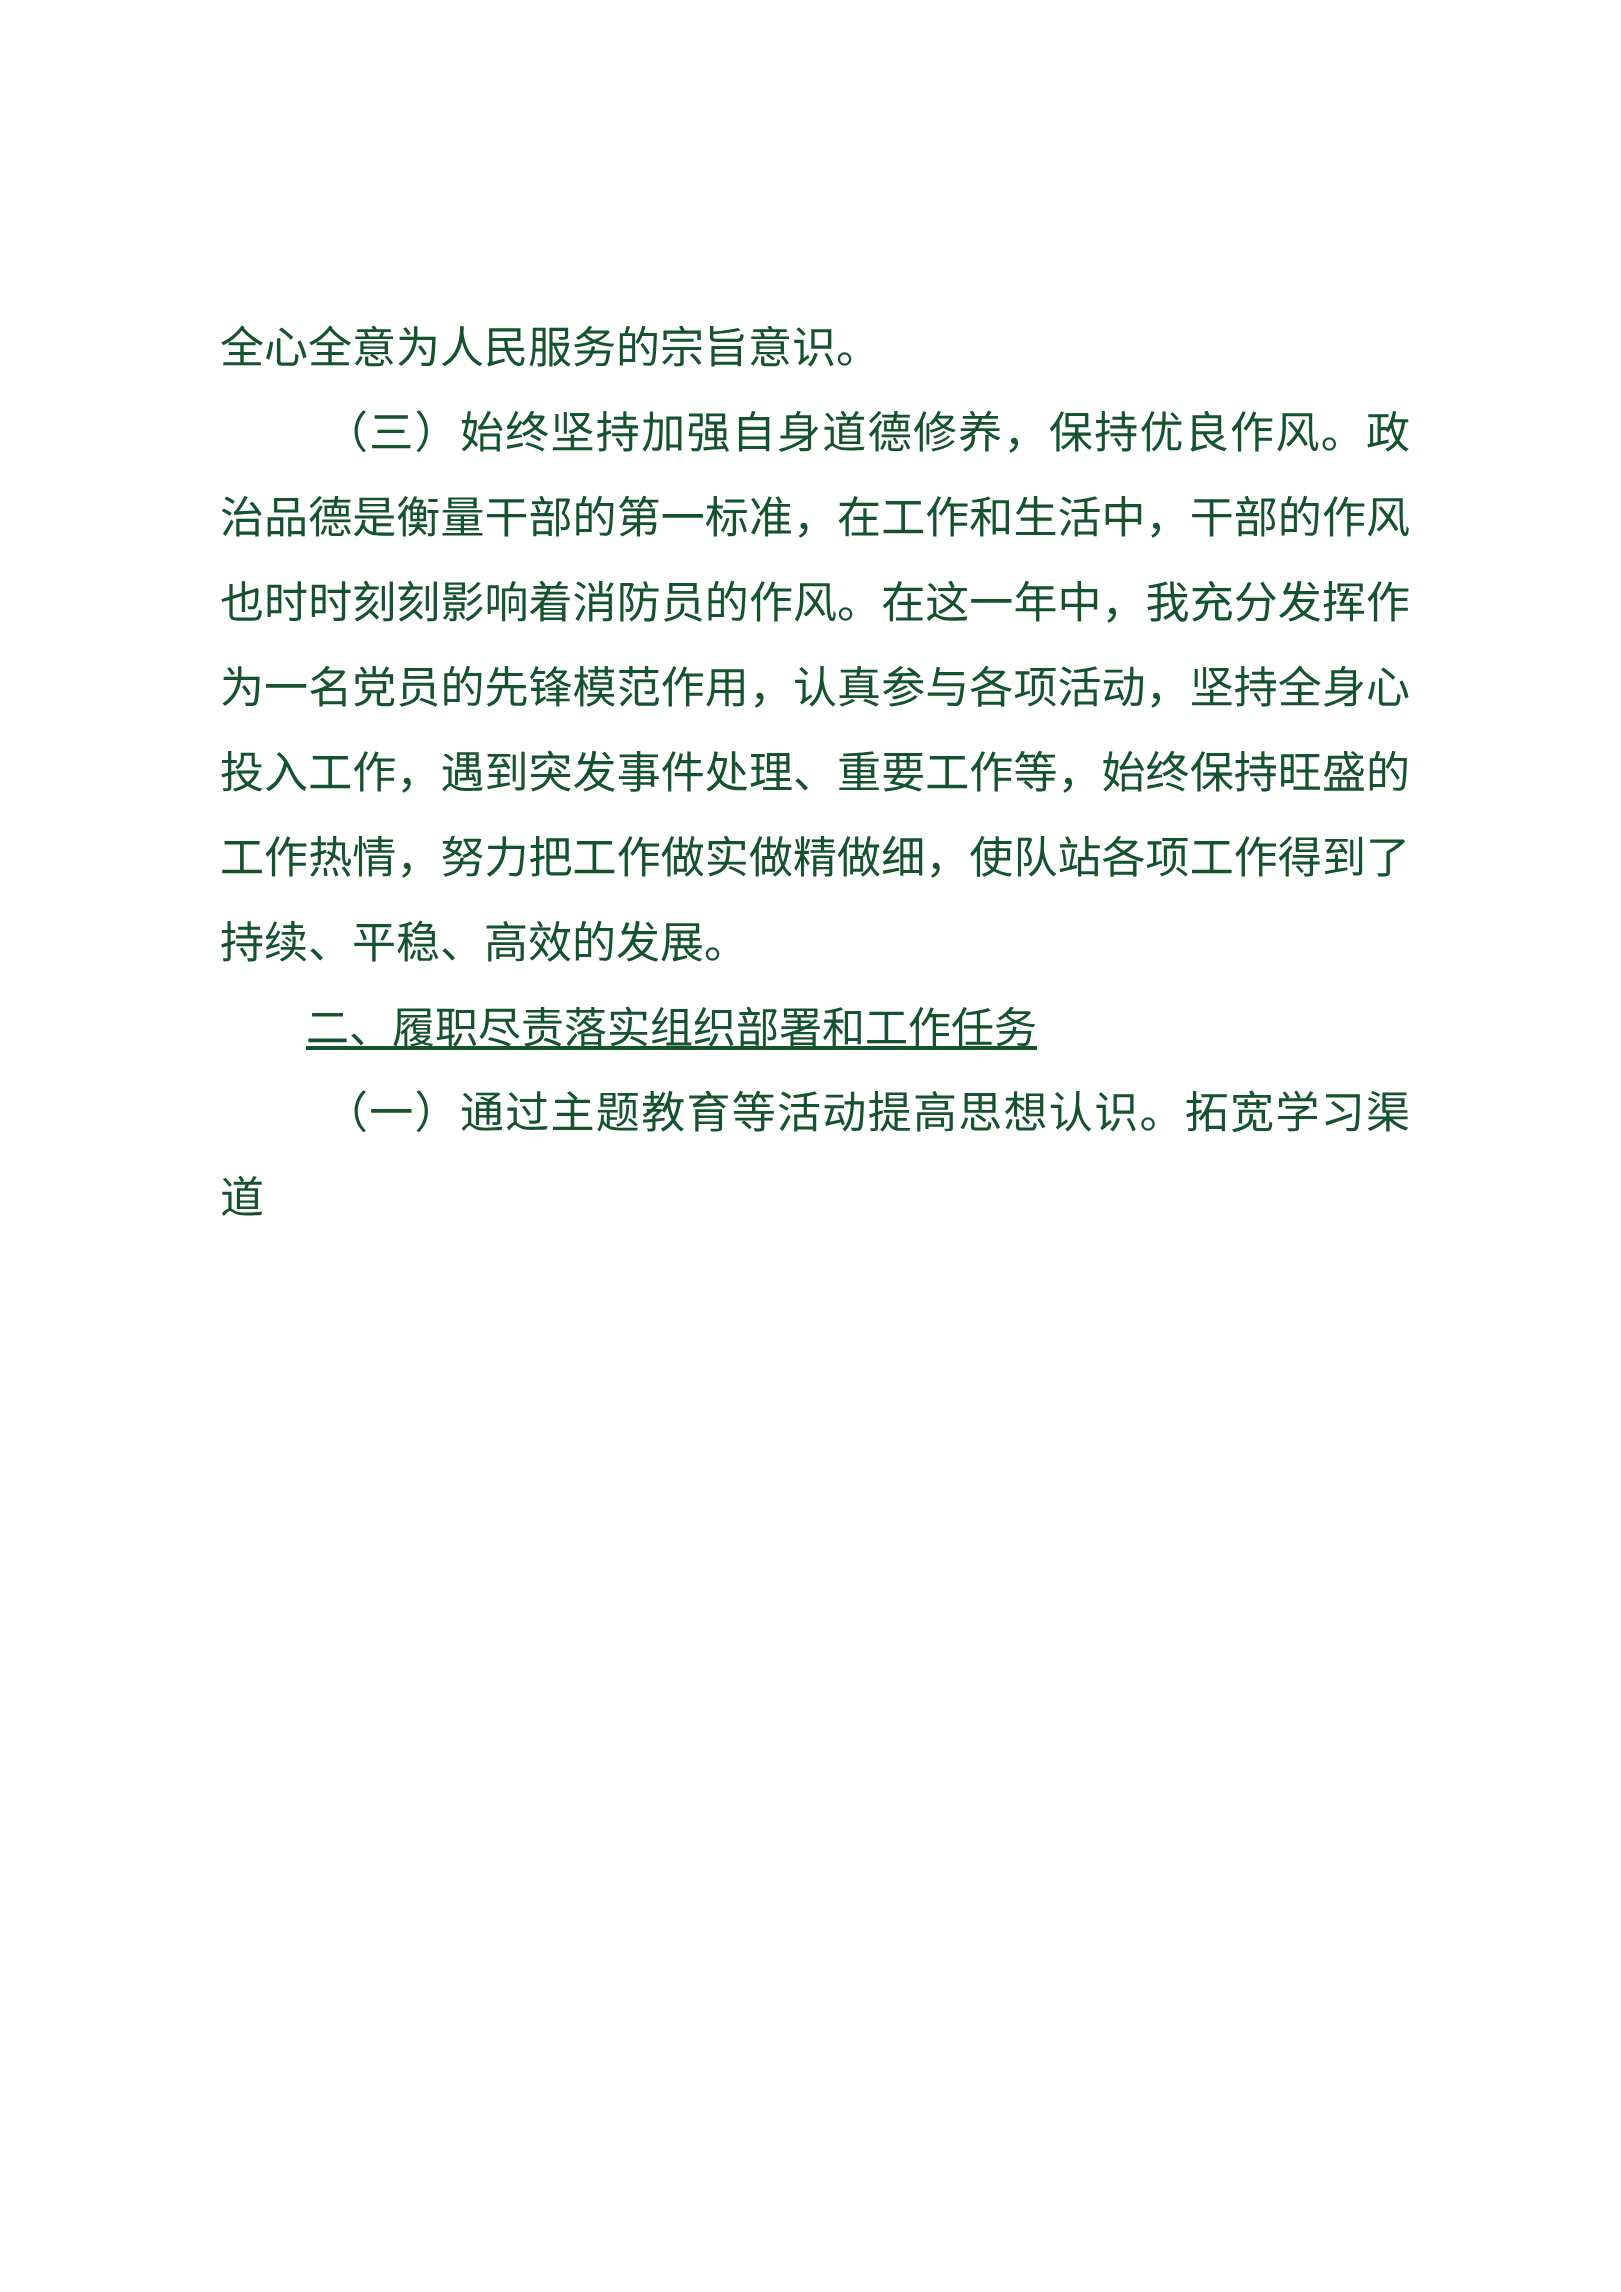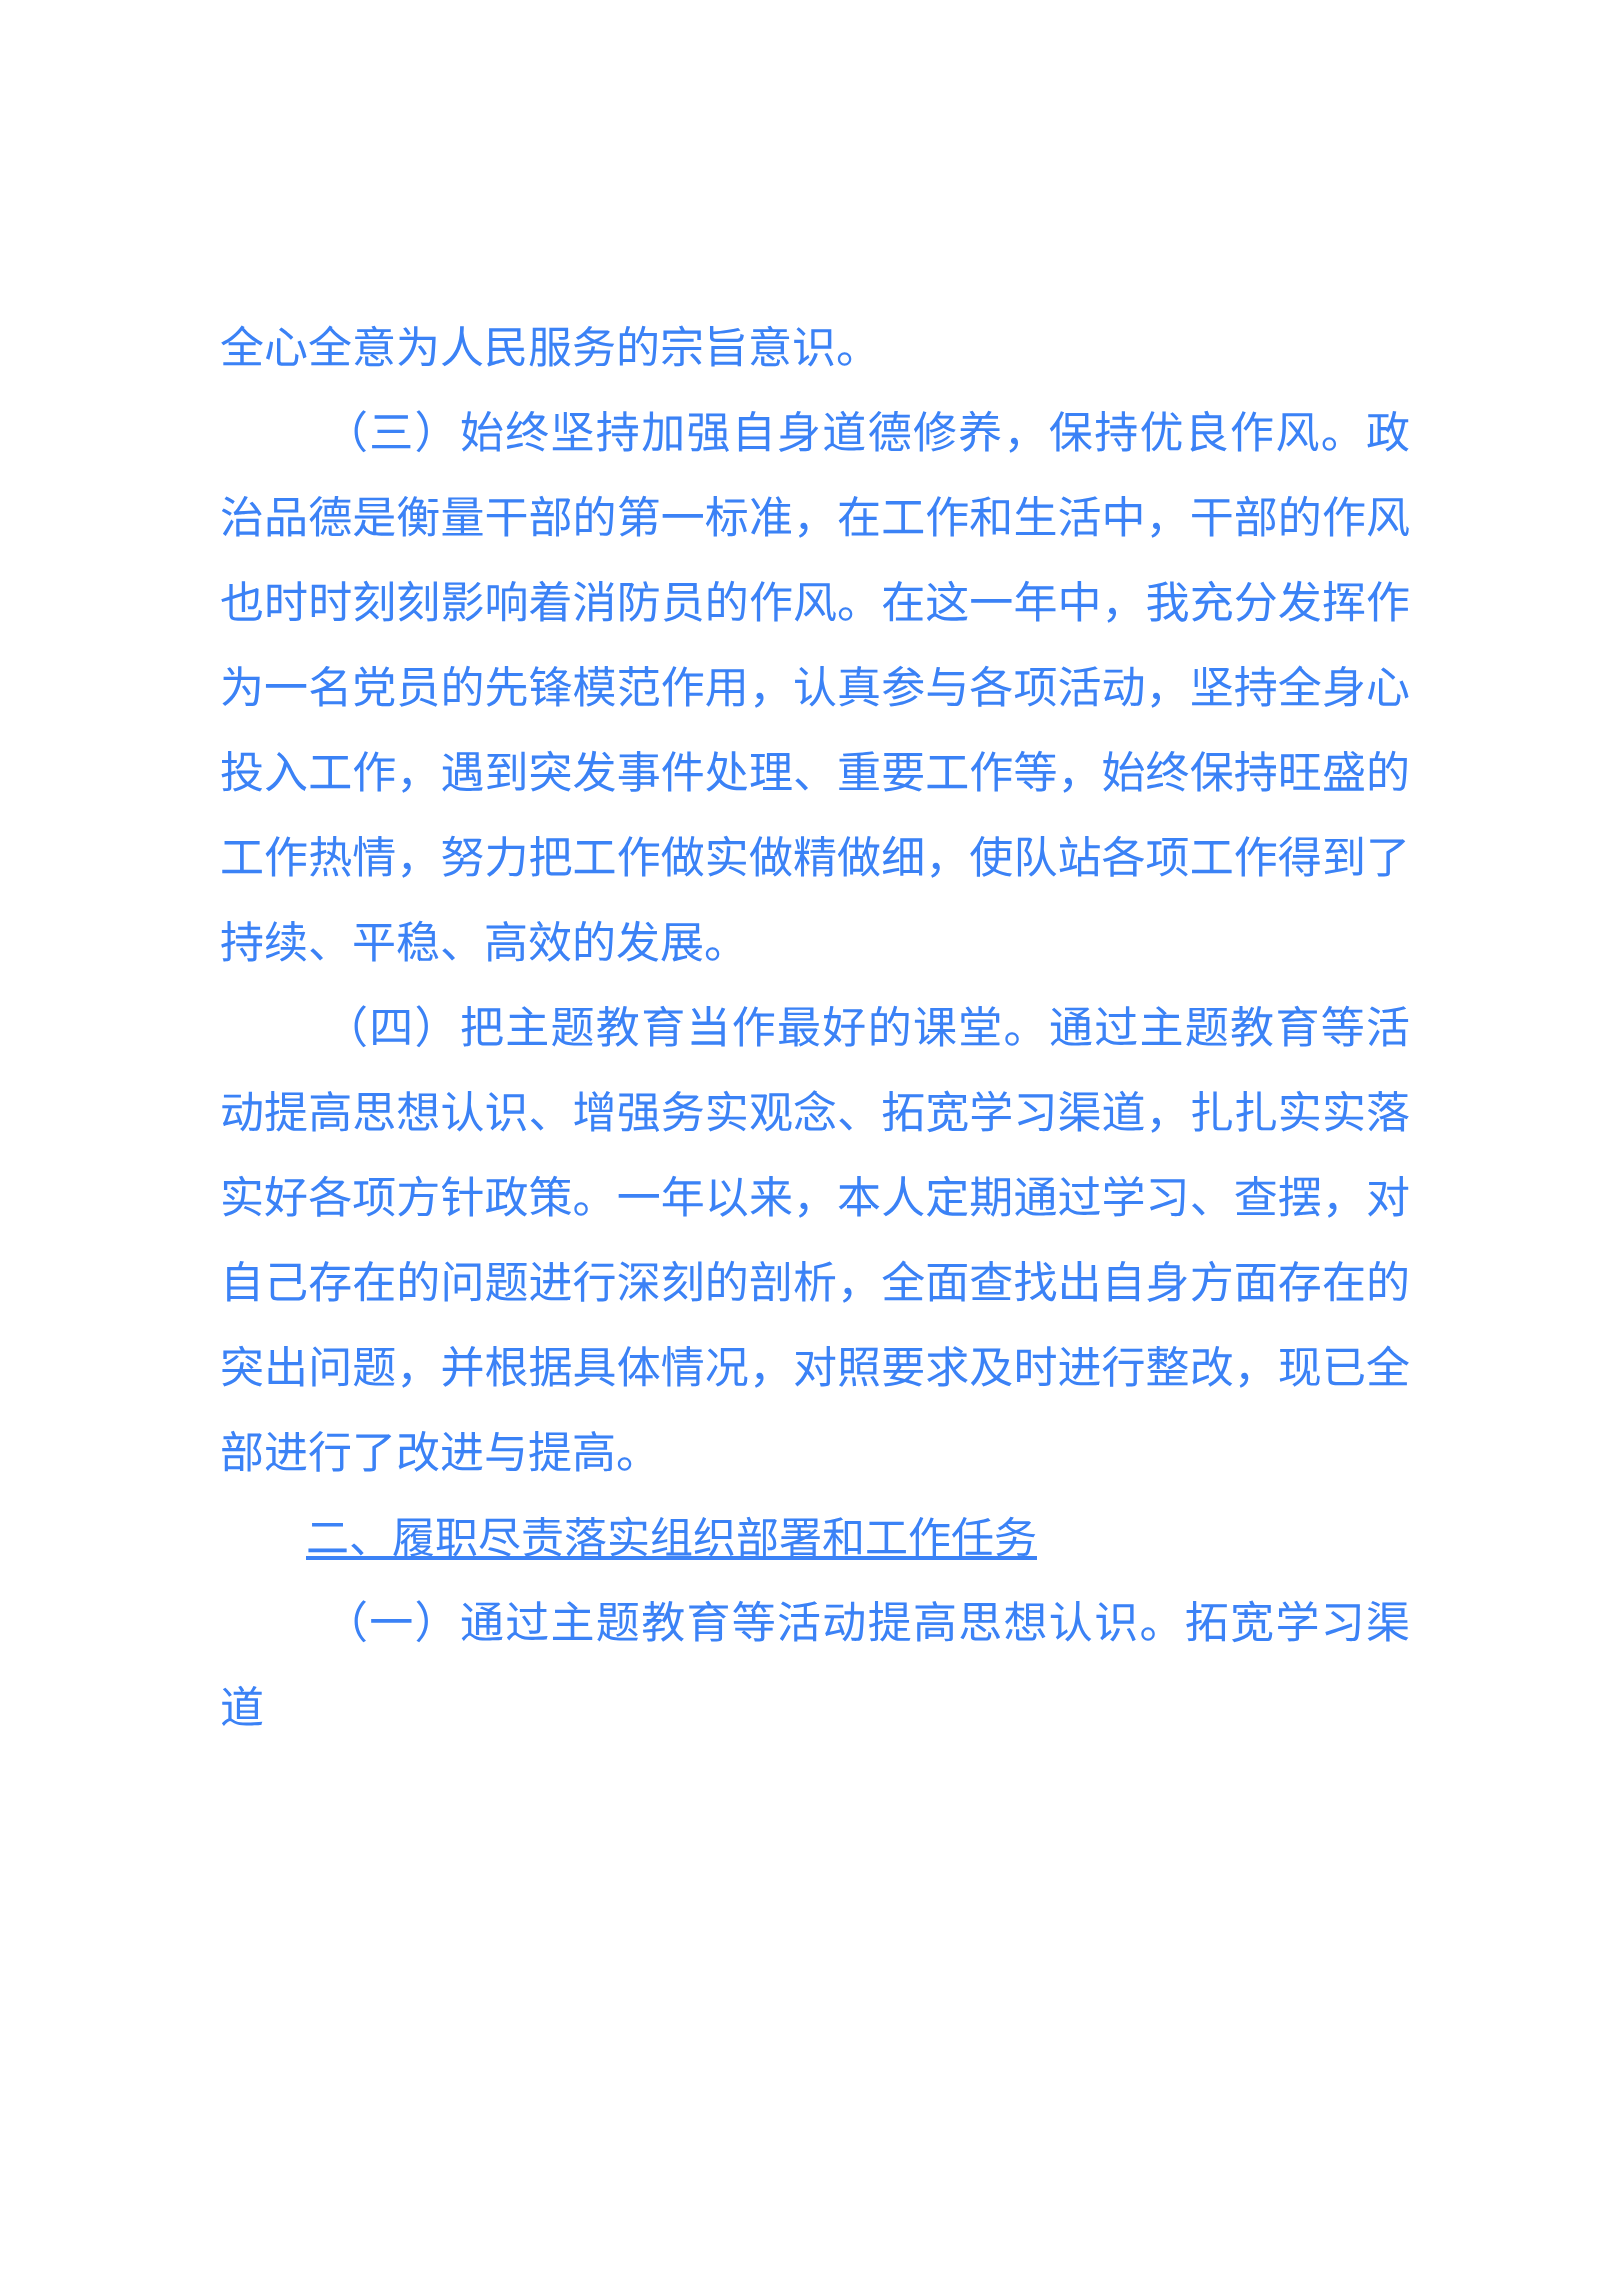--- a/index.html
+++ b/index.html
@@ -13,21 +13,21 @@
     width: 1621px;
     height: 2293px;
     background: #ffffff;
     overflow: hidden;
   }
   .doc {
     position: absolute;
     left: 220px;
     top: 306px;
     width: 1190px;
-    color: #3b82f6;
+    color: #14532d;
     font-family: "Liberation Serif", "DejaVu Serif", serif;
     font-size: 44px;
     line-height: 85px;
     text-align: justify;
     text-justify: inter-character;
     line-break: strict;
     word-break: normal;
     font-kerning: none;
   }
   .doc p, .doc h2 {
@@ -58,21 +58,20 @@
 </head>
 <body>
 
 <div class="page">
   <div class="doc">
 
     <p class="para"><span>全心全意为人民服务的宗旨意识。</span></p>
 
     <p class="para indent"><span class="lead">（三）始终坚持加强自身道德修养，保持优良作风。</span><span>政治品德是衡量干部的第一标准，在工作和生活中，干部的作风也时时刻刻影响着消防员的作风。在这一年中，我充分发挥作为一名党员的先锋模范作用，认真参与各项活动，坚持全身心投入工作，遇到突发事件处理、重要工作等，始终保持旺盛的工作热情，努力把工作做实做精做细，使队站各项工作得到了持续、平稳、高效的发展。</span></p>
 
-    <p class="para indent"><span class="lead">（四）把主题教育当作最好的课堂。</span><span>通过主题教育等活动提高思想认识、增强务实观念、拓宽学习渠道，扎扎实实落实好各项方针政策。一年以来，本人定期通过学习、查摆，对自己存在的问题进行深刻的剖析，全面查找出自身方面存在的突出问题，并根据具体情况，对照要求及时进行整改，现已全部进行了改进与提高。</span></p>
 
     <h2 class="heading">二、履职尽责落实组织部署和工作任务</h2>
 
 
     <p class="para indent fill-last"><span class="lead">（一）通过主题教育等活动提高思想认识。</span><span>拓宽学习渠道</span></p>
 
   </div>
 </div>
 
 

